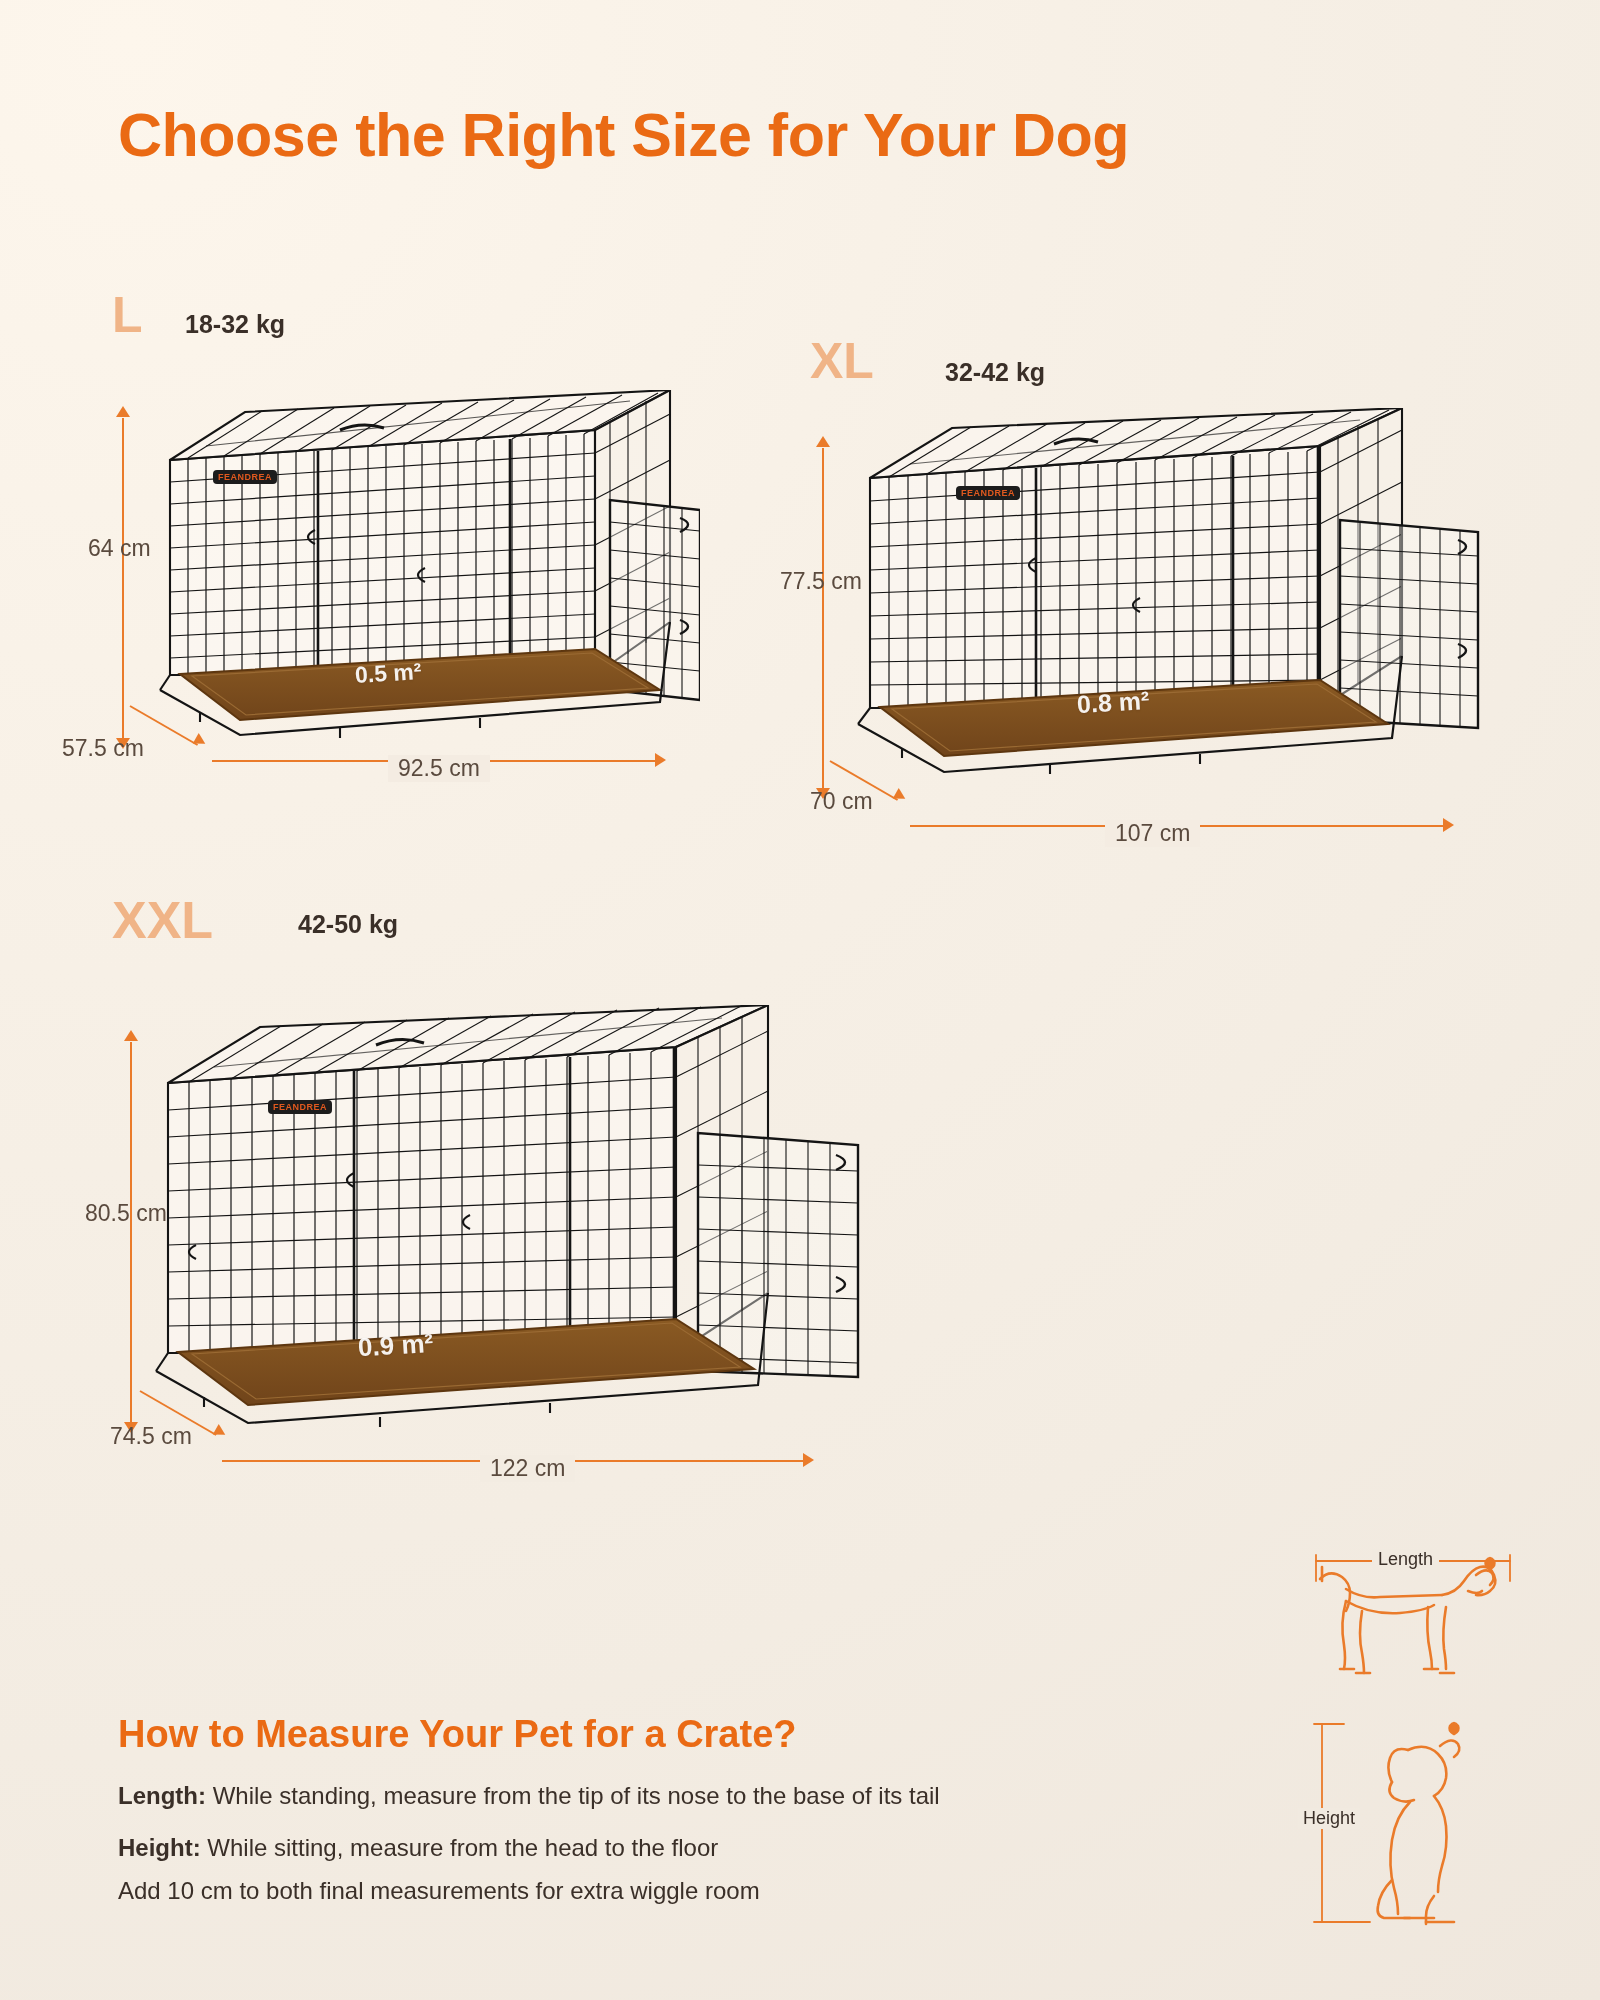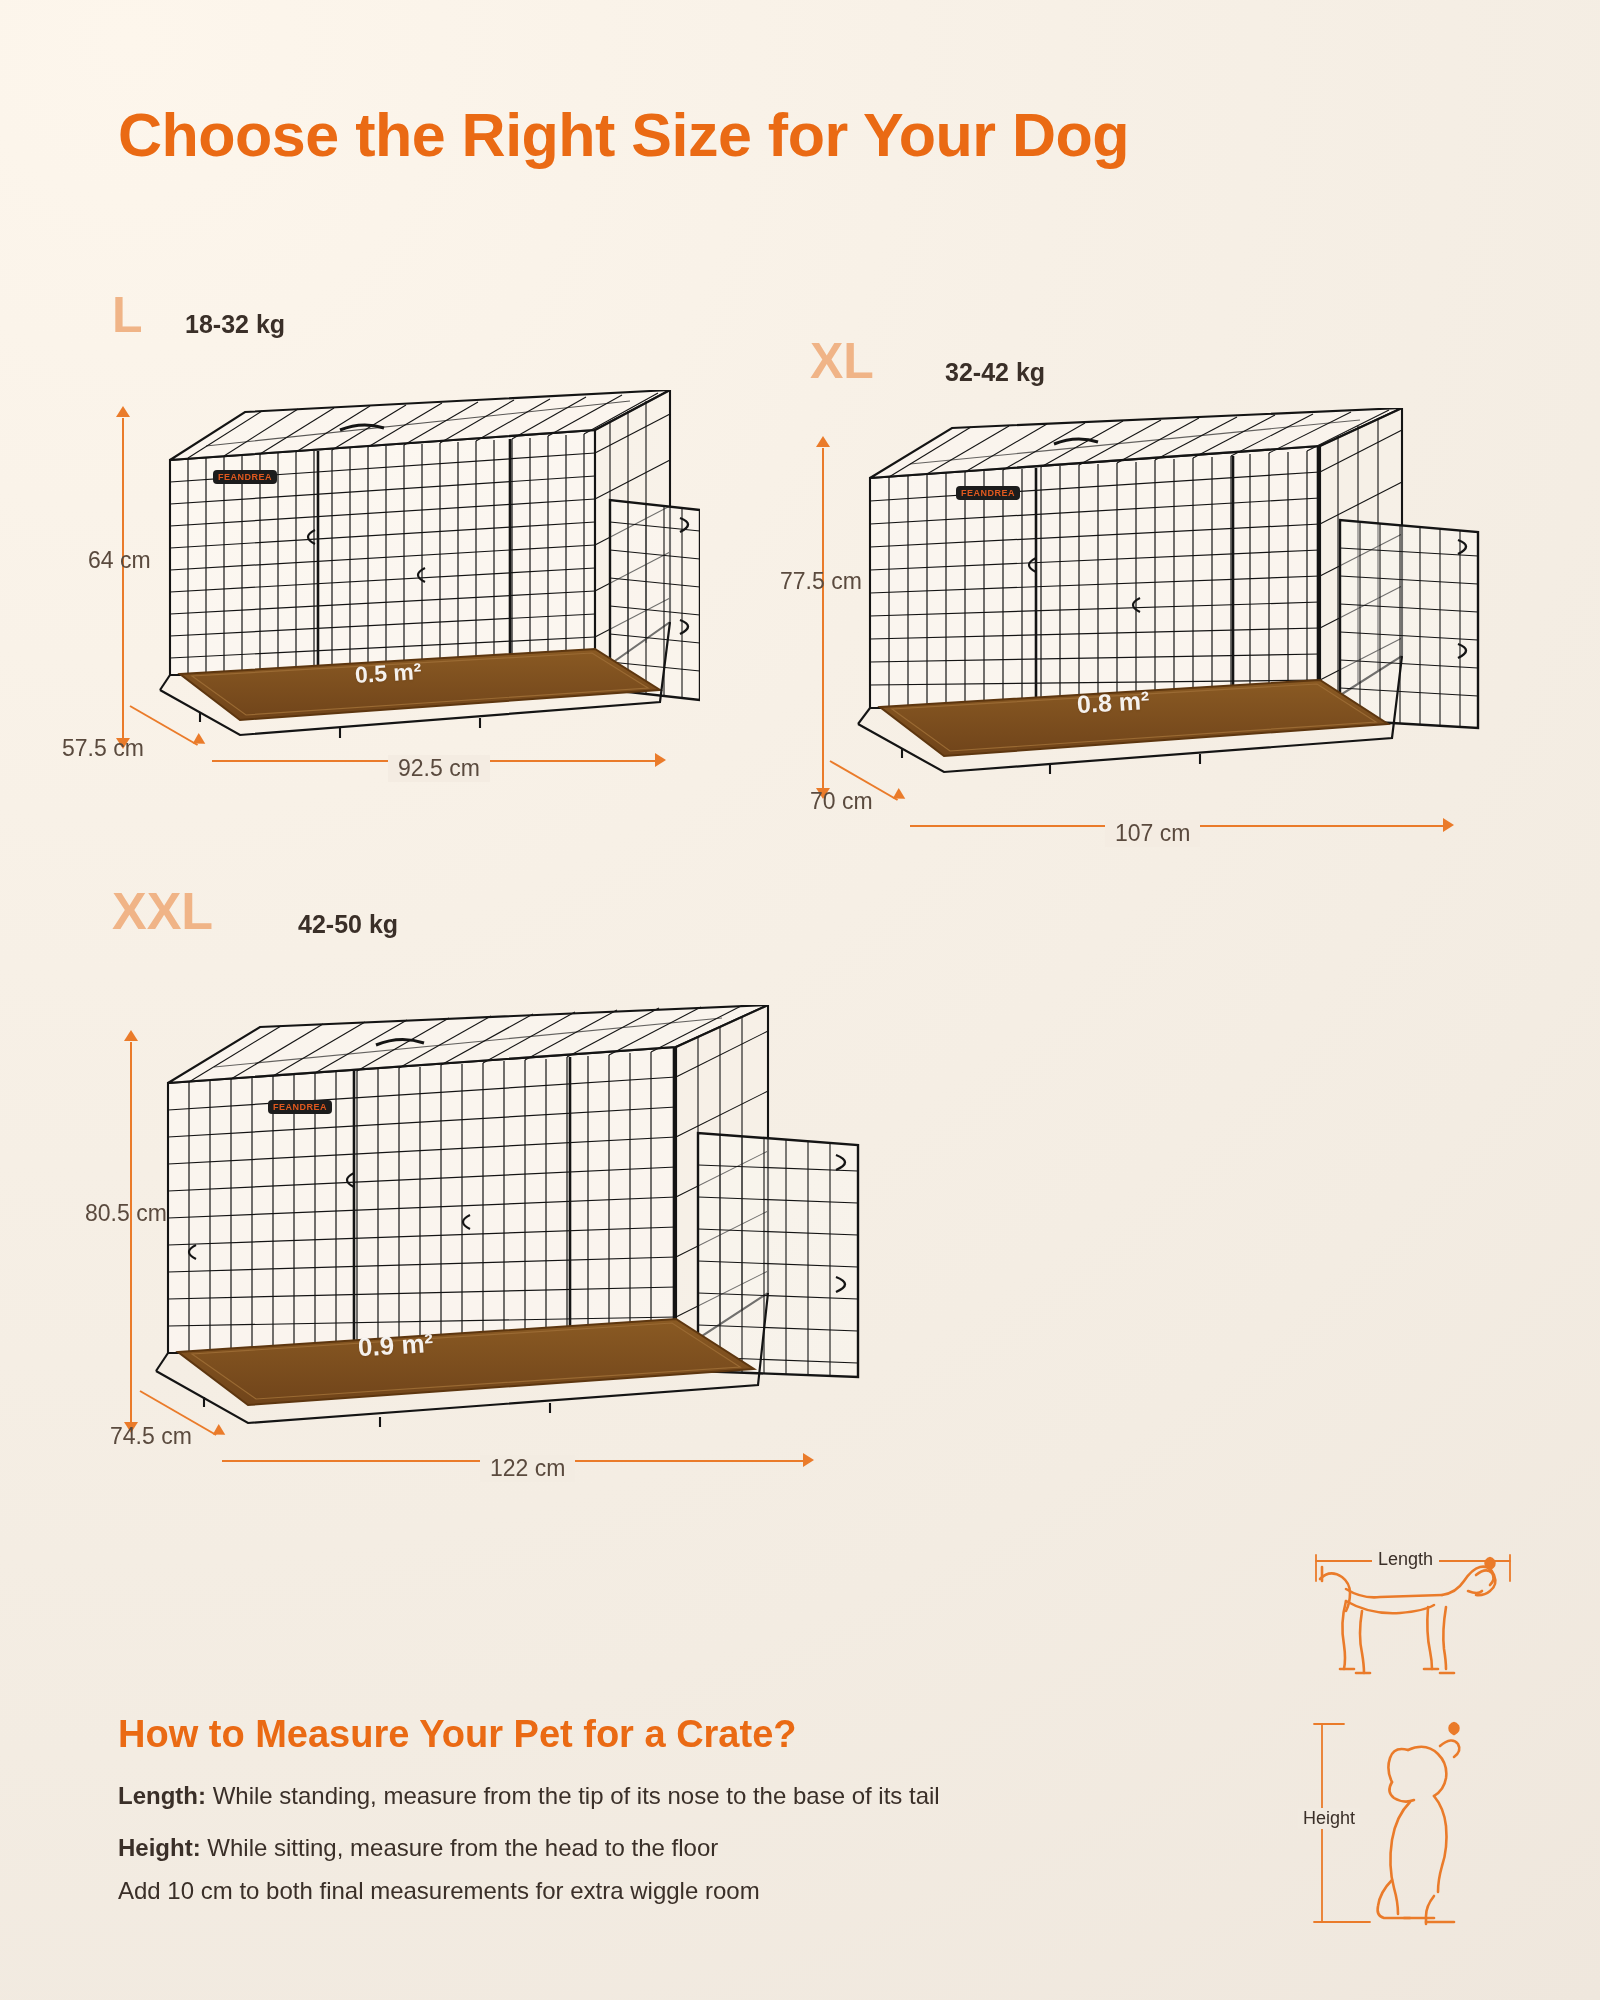--- a/index.html
+++ b/index.html
@@ -254,21 +254,21 @@
             <path d="M340 328 L340 338"></path>
         </g>
       </svg>
       <div class="area-label" style="left:215px; top:270px; font-size:23px; transform:rotate(-3.5deg);">0.5 m²</div>
       <div class="brand" style="left:73px; top:80px;">FEANDREA</div>
     </div>
 
     <div class="mline v" style="left:122px; top:418px; height:320px;"></div>
     <div class="arrow up" style="left:116px; top:406px;"></div>
     <div class="arrow up" style="left:116px; top:738px; transform:rotate(180deg);"></div>
-    <div class="dim" style="left:88px; top:535px;margin-top:12px;">64 cm</div>
+    <div class="dim" style="left:88px; top:535px;">64 cm</div>
 
     <div class="mline" style="left:130px; top:705px; width:78px; height:2px; transform:rotate(30deg); transform-origin:left center;"></div>
     <div class="arrow diag" style="left:195px; top:735px;"></div>
     <div class="dim" style="left:62px; top:735px;">57.5 cm</div>
 
     <div class="mline h" style="left:212px; top:760px; width:450px;"></div>
     <div class="arrow right" style="left:655px; top:753px;"></div>
     <div class="dim" style="left:388px; top:755px; background:#f4ece2; padding:0 10px;">92.5 cm</div>
   </div>
 
@@ -396,21 +396,21 @@
     <div class="arrow diag" style="left:195px; top:742px;"></div>
     <div class="dim" style="left:110px; top:740px;">70 cm</div>
 
     <div class="mline h" style="left:210px; top:777px; width:540px;"></div>
     <div class="arrow right" style="left:743px; top:770px;"></div>
     <div class="dim" style="left:405px; top:772px; background:#f4ece2; padding:0 10px;">107 cm</div>
   </div>
 
   <div class="crate-block" style="left:0; top:870px; width:900px; height:640px;">
 
-    <div class="size-label" style="left:112px; top:15px; font-size:52px;">XXL</div>
+    <div class="size-label" style="left:112px; top:24px; font-size:52px;">XXL</div>
     <div class="weight-label" style="left:298px; top:40px;">42-50 kg</div>
 
     <div class="cage" style="left:140px; top:135px;">
       <svg width="720" height="480" viewBox="0 0 720 480">
         <defs>
           <linearGradient id="trayXXL" x1="0" y1="0" x2="0" y2="1">
             <stop offset="0%" stop-color="#8a5a23"></stop>
             <stop offset="100%" stop-color="#70441a"></stop>
           </linearGradient>
         </defs>

